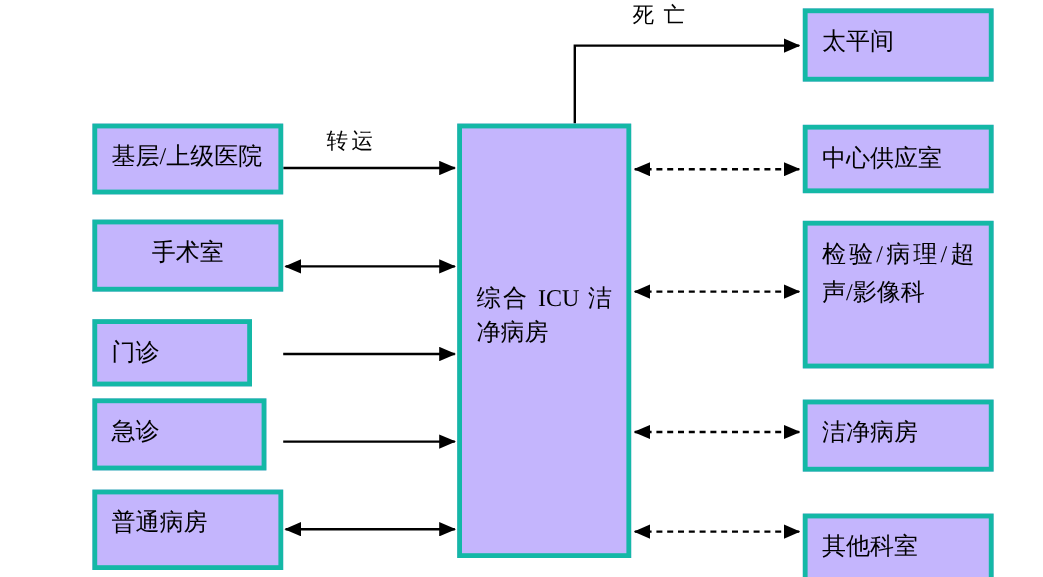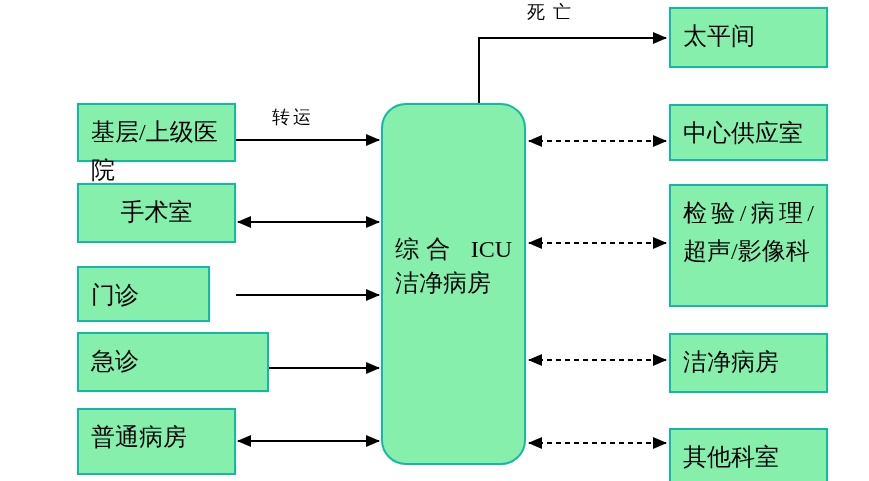--- a/index.html
+++ b/index.html
@@ -8,41 +8,40 @@
     width: 869px;
     height: 481px;
     background: #ffffff;
     font-family: "Liberation Serif", "DejaVu Serif", serif;
     color: #000;
     overflow: hidden;
   }
   .node {
     position: absolute;
     box-sizing: border-box;
-    border: 2px solid #14b8a6;
-    background: #86efac;
-    font-size: 24px;
+    border: 4px solid #14b8a6;
+    background: #c4b5fd;
+    font-size: 20px;
     line-height: 1.6;
     padding: 8px 12px;
     white-space: normal;
     word-break: break-all;
   }
   .justify { text-align: justify; text-justify: inter-character; }
   
   #n-primary    { left: 77px;  top: 103px; width: 159px; height: 59px; }
   #n-or         { left: 77px;  top: 183px; width: 159px; height: 60px; text-align: center; }
   #n-outpatient { left: 77px;  top: 266px; width: 133px; height: 56px; }
-  #n-emergency  { left: 77px;  top: 332px; width: 192px; height: 60px; }
+  #n-emergency  { left: 77px;  top: 332px; width: 145px; height: 60px; }
   #n-ward       { left: 77px;  top: 408px; width: 159px; height: 67px; }
   
   #n-center {
     left: 381px; top: 103px; width: 145px; height: 362px;
     padding: 128px 12px 0 12px;
     line-height: 1.4;
-    border-radius: 25px;
   }
   
   #n-morgue   { left: 669px; top: 7px;   width: 159px; height: 61px; }
   #n-supply   { left: 669px; top: 104px; width: 159px; height: 57px; }
   #n-lab      { left: 669px; top: 184px; width: 159px; height: 123px; }
   #n-pharmacy { left: 669px; top: 333px; width: 159px; height: 60px; }
   #n-other    { left: 669px; top: 417px; width: 159px; height: 58px; margin-top: 11px; }
   
   .edge-label {
     position: absolute;

